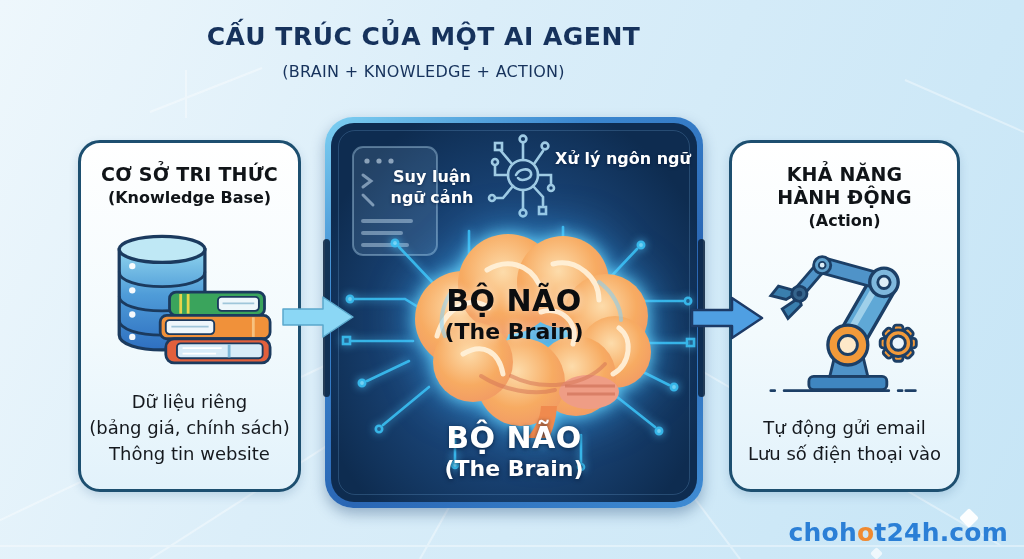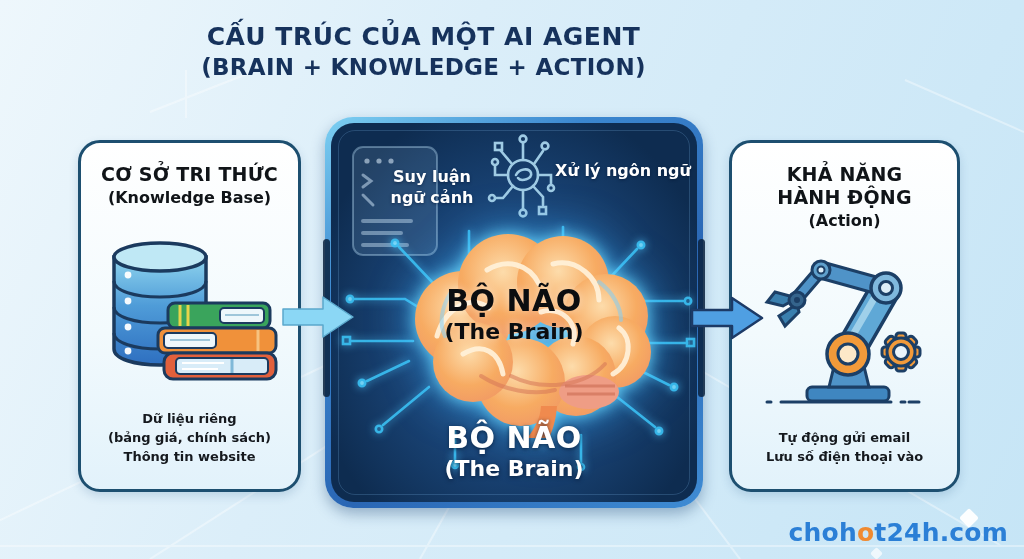--- a/index.html
+++ b/index.html
@@ -7,56 +7,56 @@
   body { font-family:"DejaVu Sans", sans-serif; }
   #stage {
     position:relative; width:1024px; height:559px; overflow:hidden;
     background:linear-gradient(115deg,#eef7fc 0%,#dbeef9 38%,#c6e5f6 100%);
   }
   #bg-pattern { position:absolute; inset:0; }
 
   
   .title-wrap { position:absolute; top:22px; left:0; width:847px; text-align:center; color:#16325c; }
   .title-line1 { font-size:25px; font-weight:bold; letter-spacing:.5px; }
-  .title-line2 { font-size:23px; font-weight:bold; letter-spacing:.3px; margin-top:3px; }
+  .title-line2 { font-size:16px; font-weight:normal; letter-spacing:.3px; margin-top:11px; }
 
   
   .panel {
     position:absolute; top:140px; height:352px;
     background:linear-gradient(180deg,#ffffff 0%,#f2fafd 55%,#e2f2fb 100%);
     border:3px solid #1d4f70; border-radius:22px;
     display:flex; flex-direction:column; align-items:center; justify-content:space-between;
     padding:20px 8px 22px 8px; text-align:center;
     box-shadow:0 4px 10px rgba(40,90,140,.18);
     gap:20px;
   }
   #knowledge-panel { left:78px; width:223px; }
   #action-panel { left:729px; width:231px; }
   .panel-heading { font-size:19px; font-weight:bold; color:#101418; line-height:1.22; letter-spacing:.2px; }
   .panel-sub { font-size:16px; font-weight:bold; color:#101418; margin-top:2px; }
-  .panel-text { font-size:13px; font-weight:700; color:#15191e; line-height:1.45; }
+  .panel-text { font-size:18px; font-weight:400; color:#15191e; line-height:1.45; }
 
   
   #brain-frame {
     position:absolute; left:325px; top:117px; width:378px; height:391px;
     border-radius:28px; padding:6px;
     background:linear-gradient(145deg,#7dd0f2 0%,#3b87d0 28%,#2a66b4 62%,#3f8cd4 100%);
     box-shadow:0 6px 14px rgba(20,60,110,.35);
   }
   #brain-frame-inner {
     position:relative; width:100%; height:100%; border-radius:23px; overflow:hidden;
     background:radial-gradient(ellipse at 50% 55%, #2b5f9b 0%, #1a4578 42%, #0e2c50 80%);
   }
   .frame-hairline { position:absolute; inset:7px; border:1px solid rgba(130,190,240,.22); border-radius:17px; pointer-events:none; }
   .frame-notch { position:absolute; width:7px; height:158px; top:122px; background:rgba(10,34,62,.85); border-radius:4px; }
   .notch-left { left:-2px; } .notch-right { right:-2px; }
 
   .cf-label { position:absolute; color:#fff; font-weight:bold; text-align:center; line-height:1.3; text-shadow:0 1px 3px rgba(0,20,50,.6); }
   #reasoning-label { left:26px; top:44px; width:150px; font-size:16px; }
-  #nlp-label { left:216px; top:38px; width:152px; font-size:16px; }
+  #nlp-label { left:216px; top:26px; width:152px; font-size:16px; }
 
   #doc-icon { position:absolute; left:18px; top:20px; }
   #circuit-node-icon { position:absolute; left:152px; top:6px; }
 
   #circuit-traces { position:absolute; left:6px; top:90px; filter:drop-shadow(0 0 4px rgba(80,200,255,.9)); }
   #brain-art { position:absolute; left:62px; top:101px;
     filter:drop-shadow(0 0 8px rgba(110,220,255,.95)) drop-shadow(0 0 20px rgba(60,180,255,.6)); }
 
   #brain-label { position:absolute; left:0; top:160px; width:100%; text-align:center; color:#0b0d10; text-shadow:0 0 8px rgba(255,255,255,.55); }
   #brain-label .big { font-size:30px; font-weight:bold; letter-spacing:.5px; }

